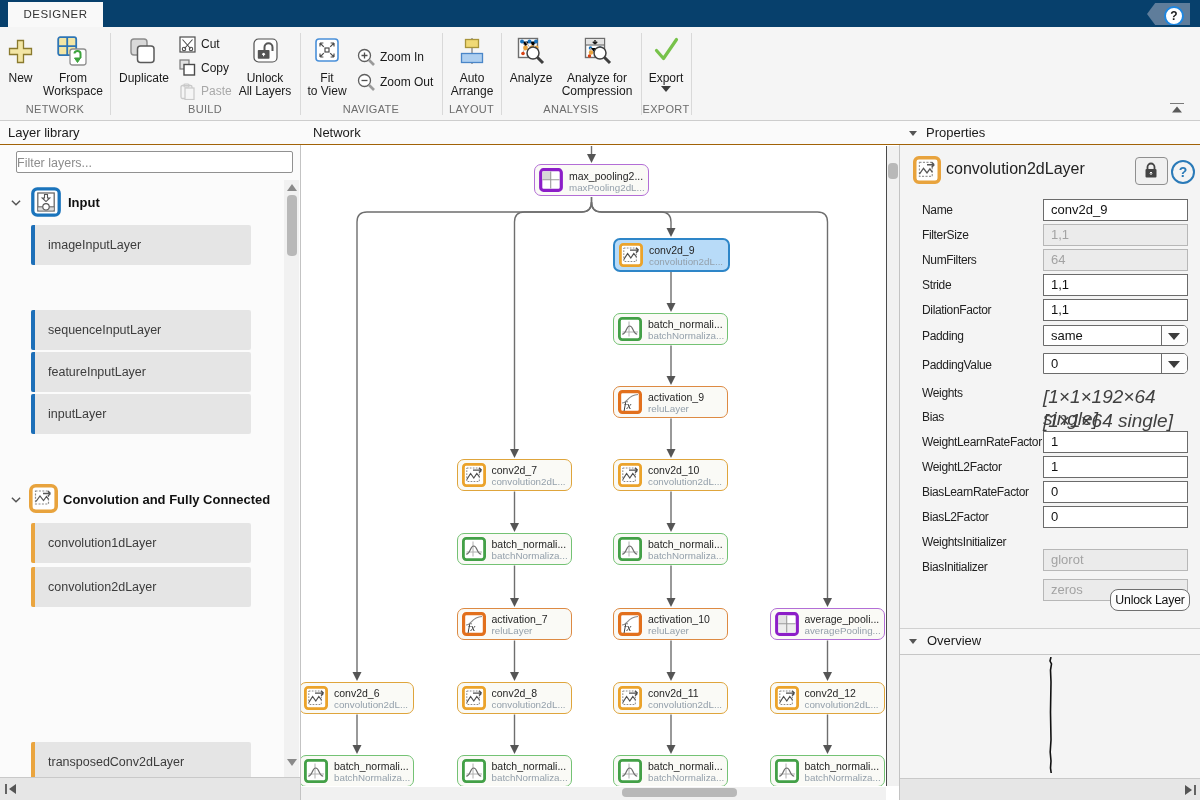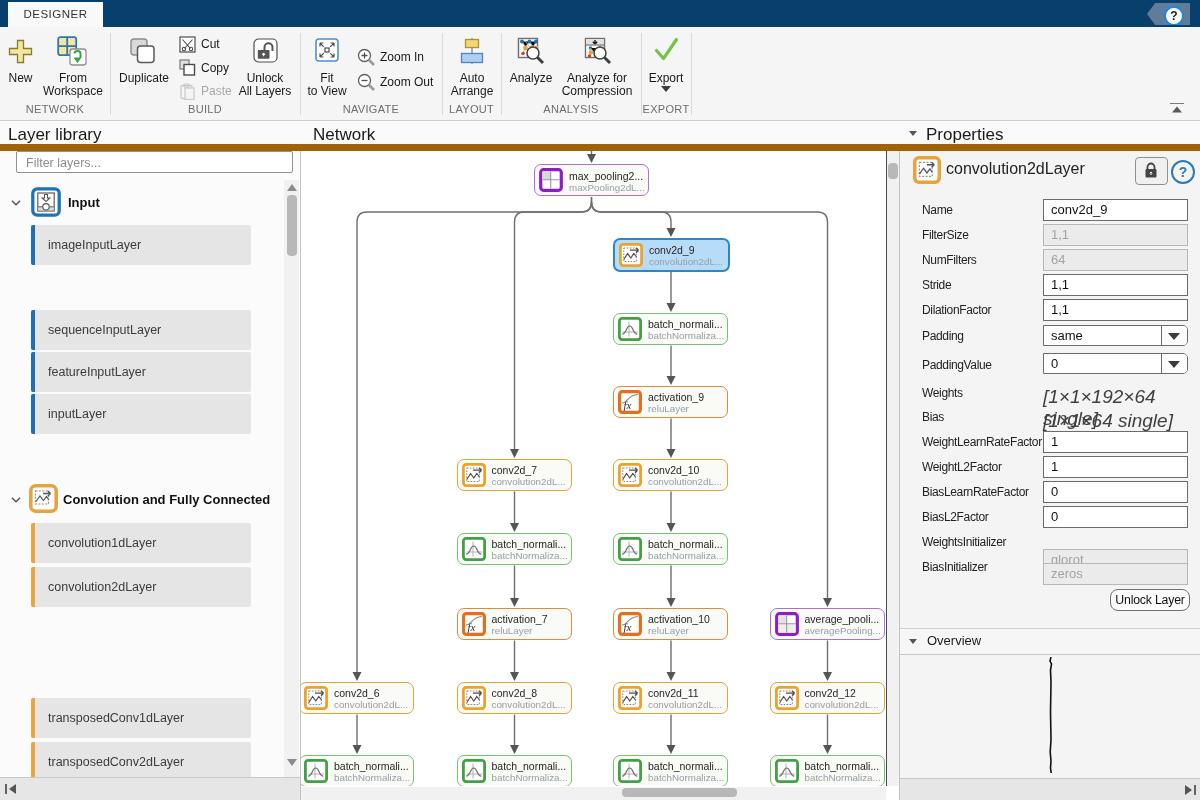--- a/index.html
+++ b/index.html
@@ -12,27 +12,27 @@
 #helptag{right:10px;top:3px;width:43px;height:22px;background:#5f7d9b;clip-path:polygon(0 50%,19% 0,100% 0,100% 100%,19% 100%);}
 #helptag .circ{position:absolute;left:17px;top:3px;width:16px;height:16px;background:#fff;border:2px solid #1d86e0;border-radius:50%;color:#1a1a1a;font-size:12px;font-weight:bold;text-align:center;line-height:16px;}
 
 #toolbar{left:0;top:27px;width:1200px;height:93px;background:#f5f5f5;border-bottom:1px solid #cdcdcd;}
 .vsep{position:absolute;top:6px;width:1px;height:82px;background:#d9d9d9;}
 .glabel{position:absolute;top:76px;height:12px;font-size:11px;color:#6d6d6d;text-align:center;letter-spacing:.3px;}
 .blabel{position:absolute;font-size:12px;color:#1a1a1a;text-align:center;line-height:13px;}
 .slabel{position:absolute;font-size:12px;color:#1a1a1a;}
 .dim{color:#a8a8a8;}
 
-.phead{top:121px;z-index:6;height:23px;background:#fafafa;border-bottom:7px solid #a16207;font-size:17px;color:#1a1a1a;padding-left:8px;}
+.phead{top:121px;z-index:6;height:23px;background:#fafafa;border-bottom:1px solid #a16207;font-size:13px;color:#1a1a1a;padding-left:8px;}
 .phead span{position:absolute;top:4px;}
 #leftpanel{left:0;top:121px;width:300px;height:679px;background:#fbfbfb;border-right:1px solid #c3c3c3;overflow:hidden;}
 #centerpanel{left:301px;top:121px;width:598px;height:679px;background:#fff;border-right:1px solid #c3c3c3;overflow:hidden;}
 #rightpanel{left:900px;top:121px;width:300px;height:679px;background:#f4f4f4;overflow:hidden;}
 
-#filterbox{left:16px;top:30px;width:277px;height:22px;background:#fff;border:1px solid #919191;border-radius:2px;font-size:12.5px;color:#8d8d8d;line-height:22px;padding-left:9px;box-sizing:border-box;}
+#filterbox{left:16px;top:30px;width:277px;height:22px;background:#fff;border:1px solid #919191;border-radius:2px;font-size:12.5px;color:#8d8d8d;line-height:22px;box-sizing:border-box;}
 .item{position:absolute;left:31px;width:220px;height:40px;background:#e5e5e5;border-radius:2px;font-size:12.5px;color:#3c3c3c;line-height:40px;padding-left:17px;box-sizing:border-box;}
 .item:before{content:"";position:absolute;left:0;top:0;width:4px;height:40px;border-radius:2px 0 0 2px;}
 .item.blue:before{background:#1d6fb8;}
 .item.orange:before{background:#eaa53f;}
 .sechead{position:absolute;font-size:13px;font-weight:bold;color:#111;}
 .chev{position:absolute;width:10px;height:10px;}
 
 .sbtrack{position:absolute;background:#f1f1f1;}
 .sbthumb{position:absolute;background:#b8b8b8;border-radius:4px;}
 
@@ -221,21 +221,20 @@
       </svg>
   <svg class="abs" style="left:29px;top:363px" width="29" height="29" viewBox="0 0 29 29">
         <rect x="1.8" y="1.8" width="25.4" height="25.4" rx="5" fill="#fff" stroke="#e8a33d" stroke-width="3.6"></rect>
         <rect x="6.5" y="7" width="13" height="13" fill="#fff" stroke="#8a8a8a" stroke-width="1.2" stroke-dasharray="2 1.4"></rect>
         <path d="M7 17.5l4-5.5 3.5 4.5 3-4 2 2.8" fill="none" stroke="#555" stroke-width="1.2"></path>
         <path d="M14 9.5h7.5m0 0l-2.6-2.6m2.6 2.6l-2.6 2.6" stroke="#555" stroke-width="1.3" fill="none"></path>
       </svg>
   <div class="sechead" style="left:63px;top:371px">Convolution and Fully Connected</div>
   <div class="item orange" style="top:402px">convolution1dLayer</div>
   <div class="item orange" style="top:446px">convolution2dLayer</div>
-  <div class="item orange" style="top:577px">transposedConv1dLayer</div>
   <div class="item orange" style="top:621px">transposedConv2dLayer</div>
   <div class="sbtrack" style="left:284px;top:59px;width:15px;height:597px"></div>
   <svg class="abs" style="left:287px;top:63px" width="10" height="7" viewBox="0 0 10 7">
         <path d="M5 0l5 7H0z" fill="#8a8a8a"></path>
       </svg>
   <div class="sbthumb" style="left:287px;top:74px;width:10px;height:61px"></div>
   <svg class="abs" style="left:287px;top:638px" width="10" height="7" viewBox="0 0 10 7">
         <path d="M5 7l5-7H0z" fill="#8a8a8a"></path>
       </svg>
 </div>
@@ -517,21 +516,21 @@
       <div class="pinput" style="top:310px">1</div>
   <div class="prow" style="top:339px">WeightL2Factor</div>
       <div class="pinput" style="top:335px">1</div>
   <div class="prow" style="top:364px">BiasLearnRateFactor</div>
       <div class="pinput" style="top:360px">0</div>
   <div class="prow" style="top:389px">BiasL2Factor</div>
       <div class="pinput" style="top:385px">0</div>
   <div class="prow" style="top:414px">WeightsInitializer</div>
       <div class="pinput dis" style="top:428px">glorot</div>
   <div class="prow" style="top:439px">BiasInitializer</div>
-      <div class="pinput dis" style="top:442px">zeros</div>
+      <div class="pinput dis" style="top:458px">zeros</div>
   <div class="abs" style="left:210px;top:468px;width:78px;height:20px;background:#fcfcfc;border:1px solid #707070;border-radius:8px;font-size:12.3px;letter-spacing:-0.2px;color:#111;text-align:center;line-height:20px;">Unlock Layer</div>
   <div class="abs" style="left:0;top:507px;width:300px;height:25px;border-top:1px solid #d0d0d0;border-bottom:1px solid #c6c6c6;background:#f6f6f6;">
     <svg class="abs" style="left:9px;top:10px" width="8" height="5" viewBox="0 0 8 5">
           <path d="M0 0h8L4 5z" fill="#555"></path>
         </svg>
     <div class="abs" style="left:27px;top:4px;font-size:13px;color:#1a1a1a">Overview</div>
   </div>
   <svg class="abs" style="left:145px;top:536px" width="12" height="116" viewBox="0 0 12 116">
         <path d="M6 0l-1 4 1.5 3-1 6 .5 12-.5 30 .5 28-.8 12 .8 9-.5 7 .7 5" fill="none" stroke="#111" stroke-width="1.6"></path>
       </svg>

